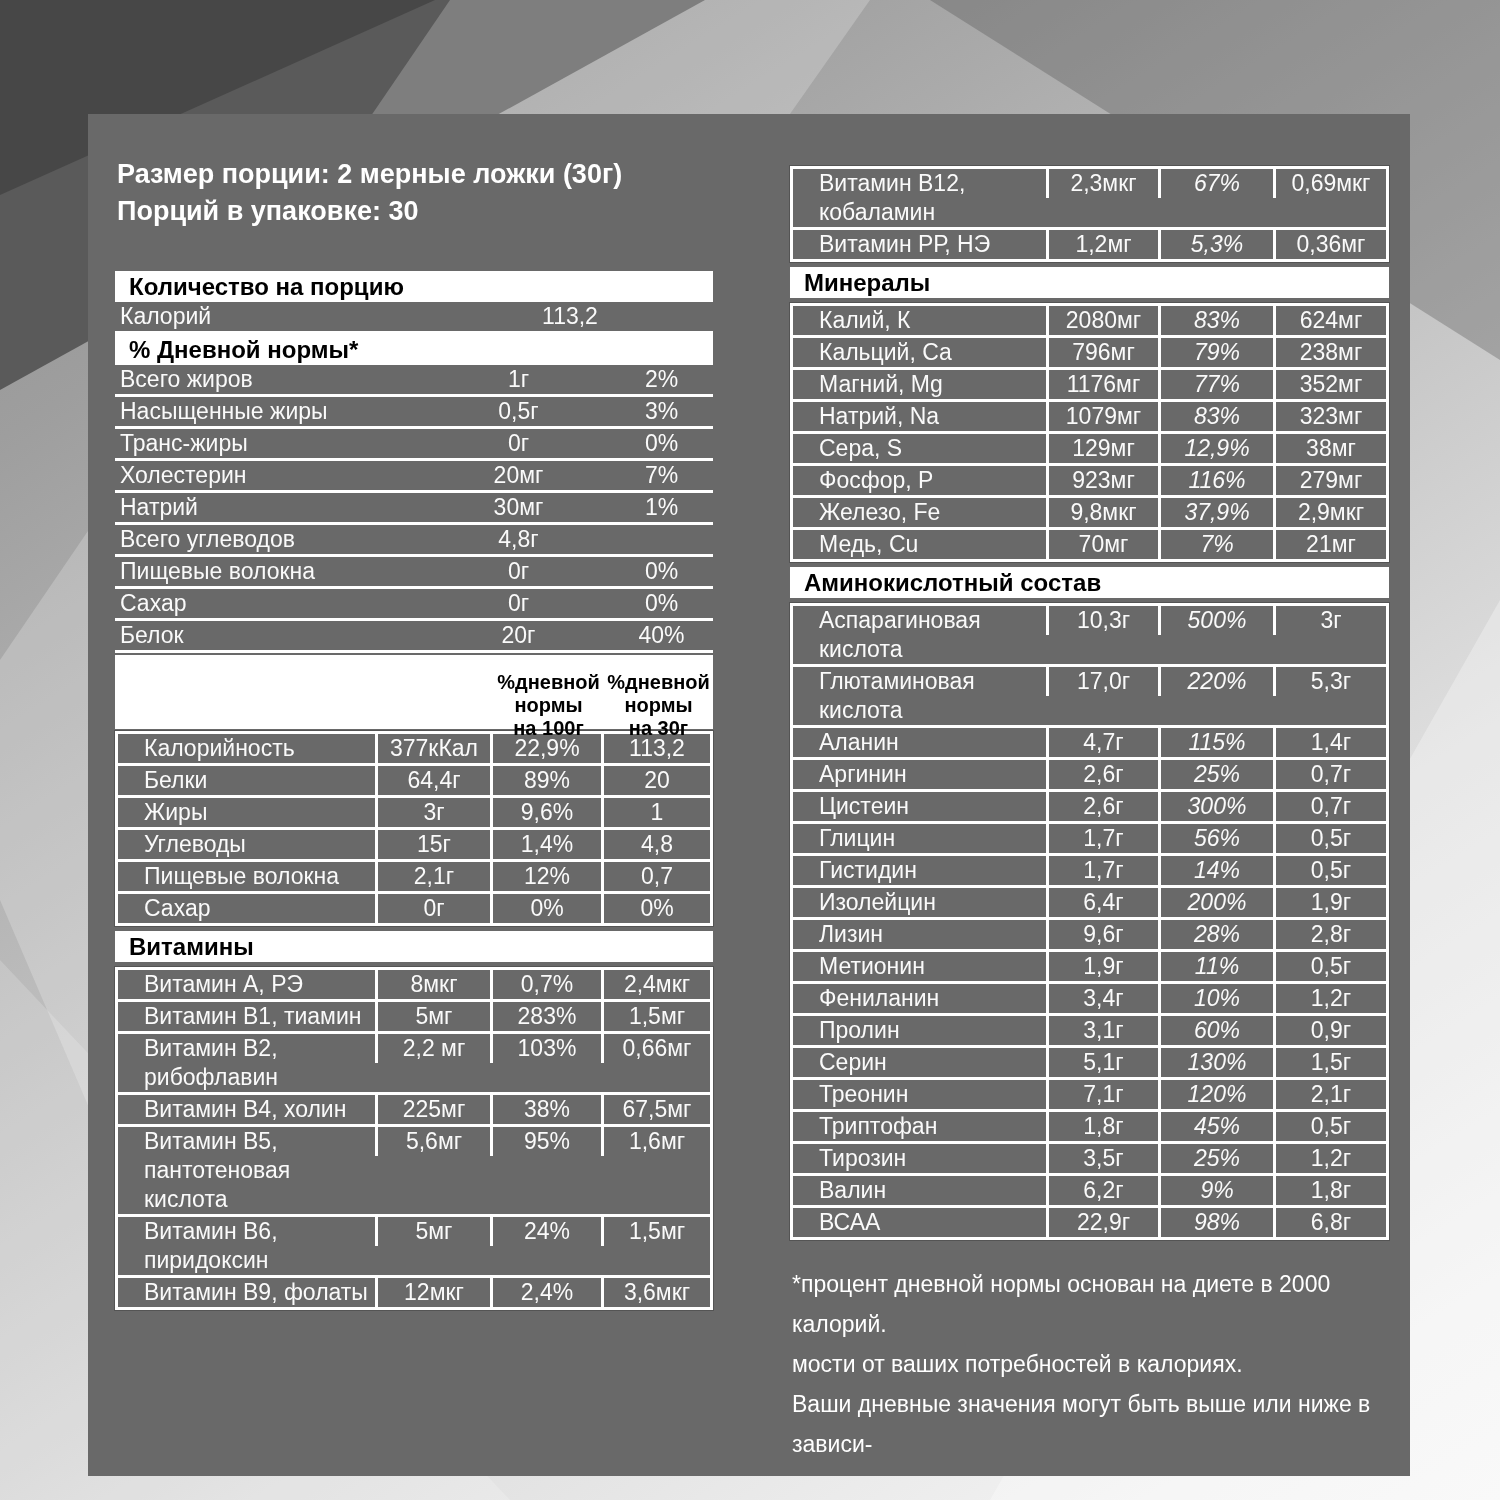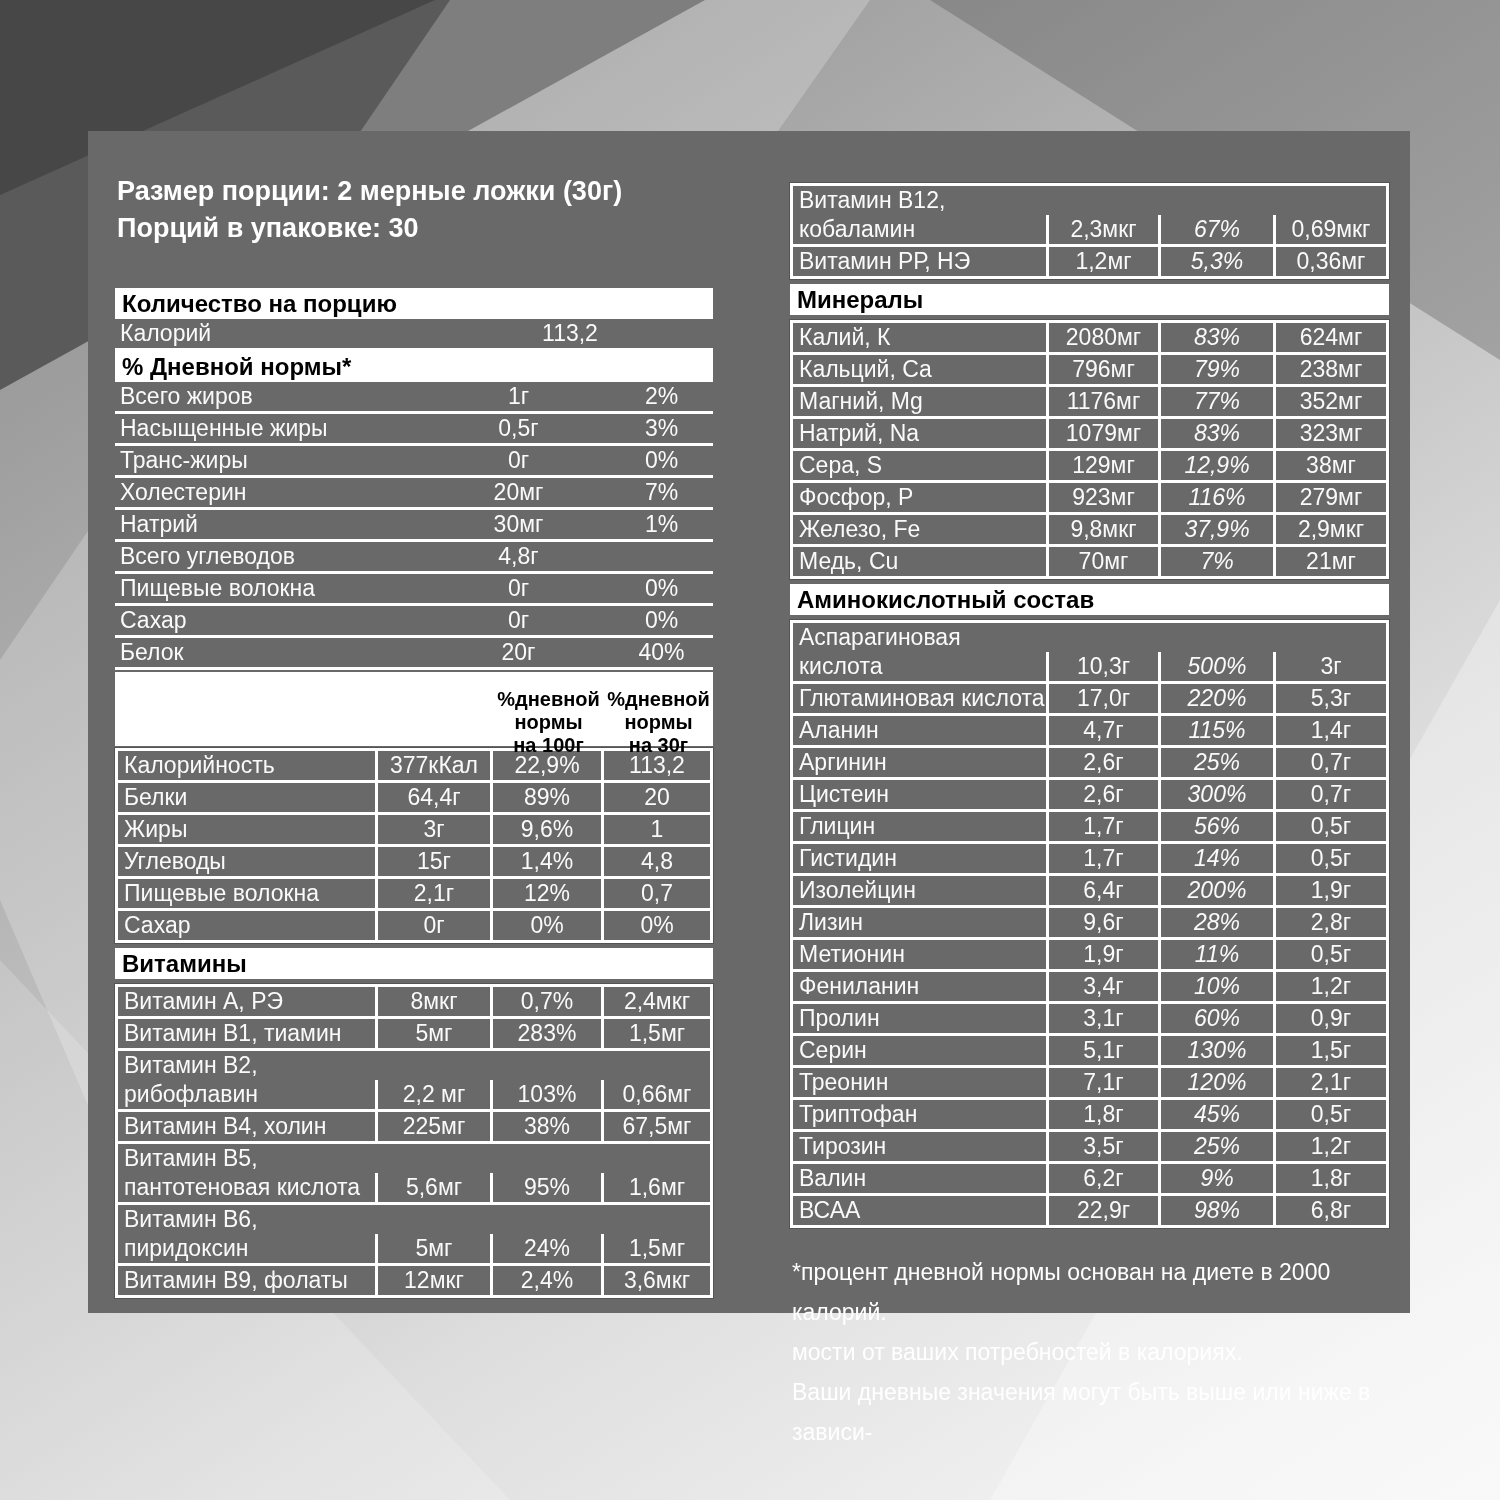--- a/index.html
+++ b/index.html
@@ -10,51 +10,51 @@
   }
   .shard{position:absolute;inset:0;}
   .sh1{background:#5a5a5a;clip-path:polygon(0 0,47% 0,0 26%);}
   .sh2{background:#474747;clip-path:polygon(0 0,29% 0,0 13%);}
   .sh3{background:rgba(70,70,70,.30);clip-path:polygon(62% 0,100% 0,100% 24%);}
   .sh4{background:rgba(255,255,255,.22);clip-path:polygon(30% 0,58% 0,6% 74%,0 60%,0 44%);}
   .sh5{background:rgba(255,255,255,.30);clip-path:polygon(66% 100%,100% 40%,100% 100%);}
   .sh6{background:rgba(255,255,255,.18);clip-path:polygon(0 64%,34% 100%,0 100%);}
 
   .panel{
-    position:absolute;left:88px;top:131px;width:1322px;height:1182px;
+    position:absolute;left:88px;top:114px;width:1322px;height:1362px;
     background:#696969;z-index:2;color:#fafafa;
   }
   .col{position:absolute;top:0;}
   .col-left{left:27px;width:598px;}
   .col-right{left:702px;width:599px;}
 
   .serving{margin-top:42px;padding-left:2px;font-weight:bold;font-size:27px;line-height:37px;color:#fff;}
 
-  .bar{background:#fff;color:#000;font-weight:bold;font-size:24px;height:31px;line-height:31px;padding-left:7px;}
+  .bar{background:#fff;color:#000;font-weight:bold;font-size:24px;height:31px;line-height:31px;padding-left:14px;}
   .bar-amount{margin-top:41px;}
   .bar-section{margin:5px 0;}
 
   
   .a-row{display:flex;border-bottom:3px solid #fff;line-height:29px;font-size:23px;}
   .a-label{flex:1;padding-left:5px;text-align:left;}
   .a-value{width:183px;text-align:center;}
   .a-pct{width:103px;text-align:center;}
   .a-span{width:286px;text-align:center;}
 
   
   .p-header{display:flex;background:#fff;color:#000;height:74px;margin-top:2px;}
   .p-h-label{flex:1;}
   .p-hcol{font-weight:bold;font-size:20px;line-height:23px;text-align:center;padding-top:16px;white-space:pre-line;}
   .p-header .c2{width:115px;}
   .p-header .c3{width:111px;}
   .p-header .c4{width:109px;}
 
   
   .grid{border:3px solid #fff;box-shadow:0 0 0 1px rgba(45,45,45,.35);margin-top:2px;}
-  .g-row{display:flex;border-bottom:3px solid #fff;min-height:29px;align-items:flex-end;}
+  .g-row{display:flex;border-bottom:3px solid #fff;min-height:29px;align-items:flex-start;padding-left:20px;}
   .g-row:last-child{border-bottom:none;border-radius:12px;}
   .g-cell{font-size:23px;line-height:29px;padding-top:0;}
   .g-label{flex:1;padding-left:6px;white-space:pre-line;}
   .g-val{text-align:center;}
   .grid-left .g-c2{width:112px;border-left:3px solid #fff;}
   .grid-left .g-c3{width:108px;border-left:3px solid #fff;}
   .grid-left .g-c4{width:106px;border-left:3px solid #fff;}
   .grid-right .g-c2{width:109px;border-left:3px solid #fff;}
   .grid-right .g-c3{width:112px;border-left:3px solid #fff;font-style:italic;}
   .grid-right .g-c4{width:110px;border-left:3px solid #fff;}

